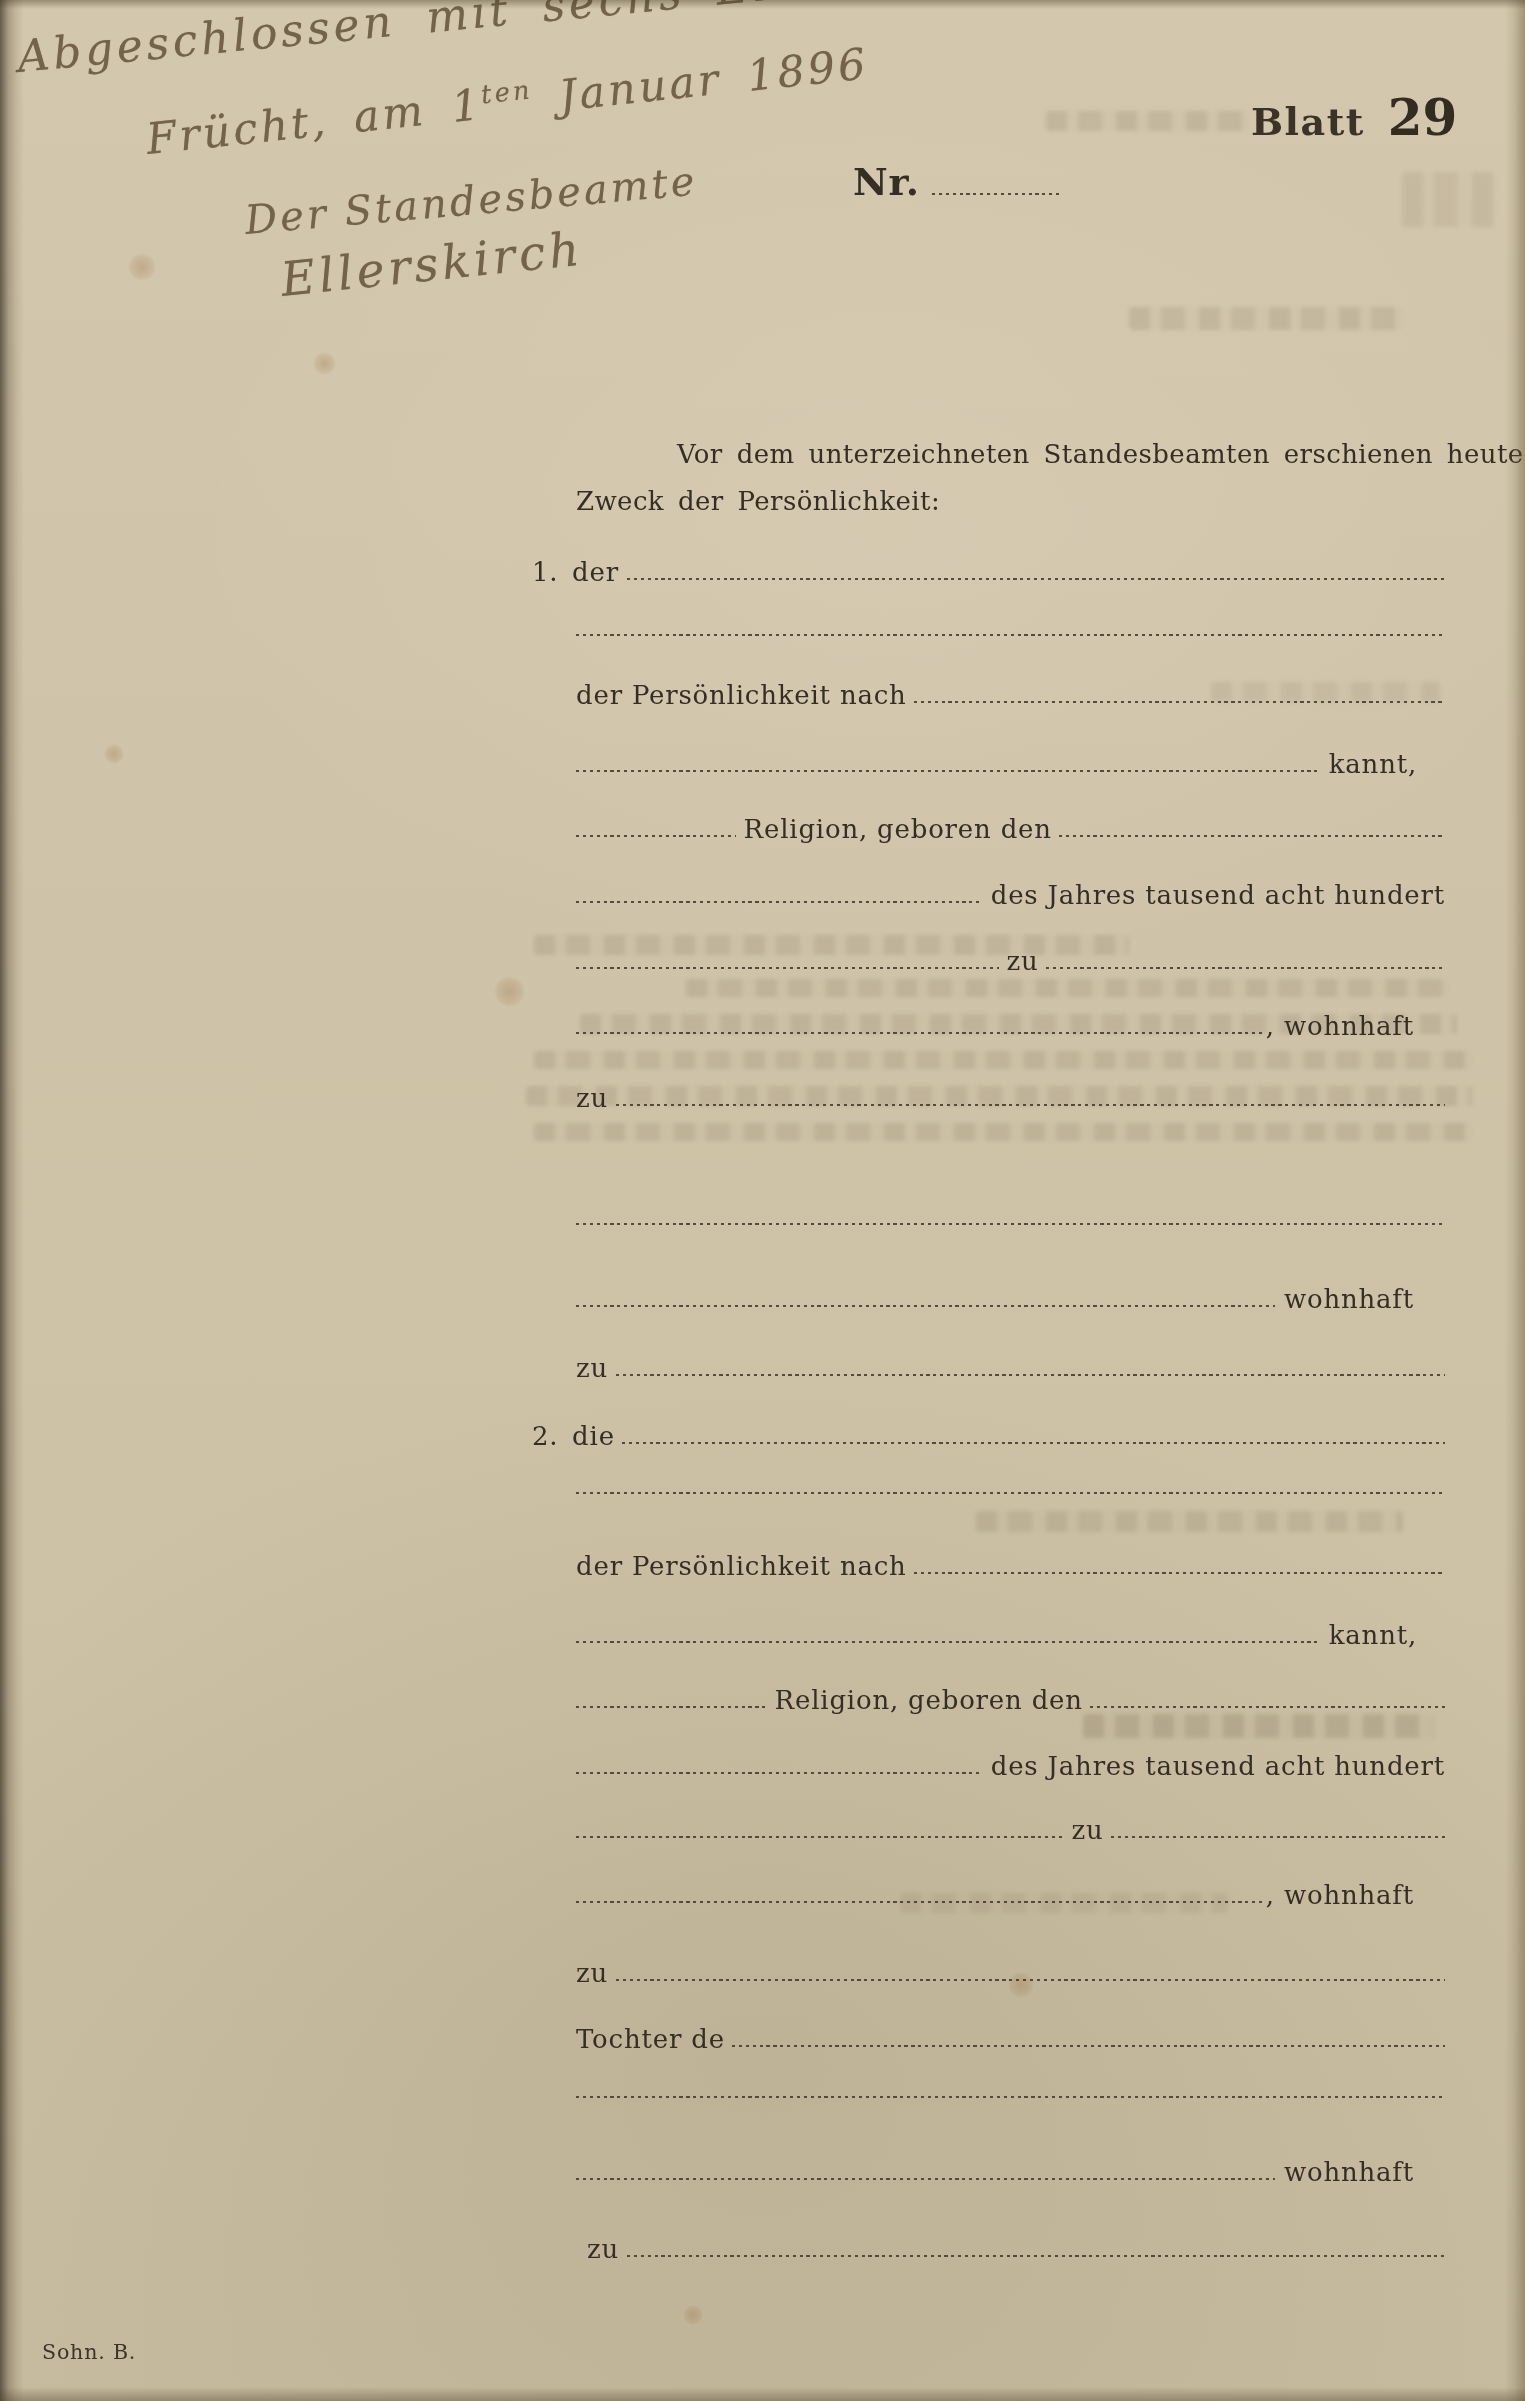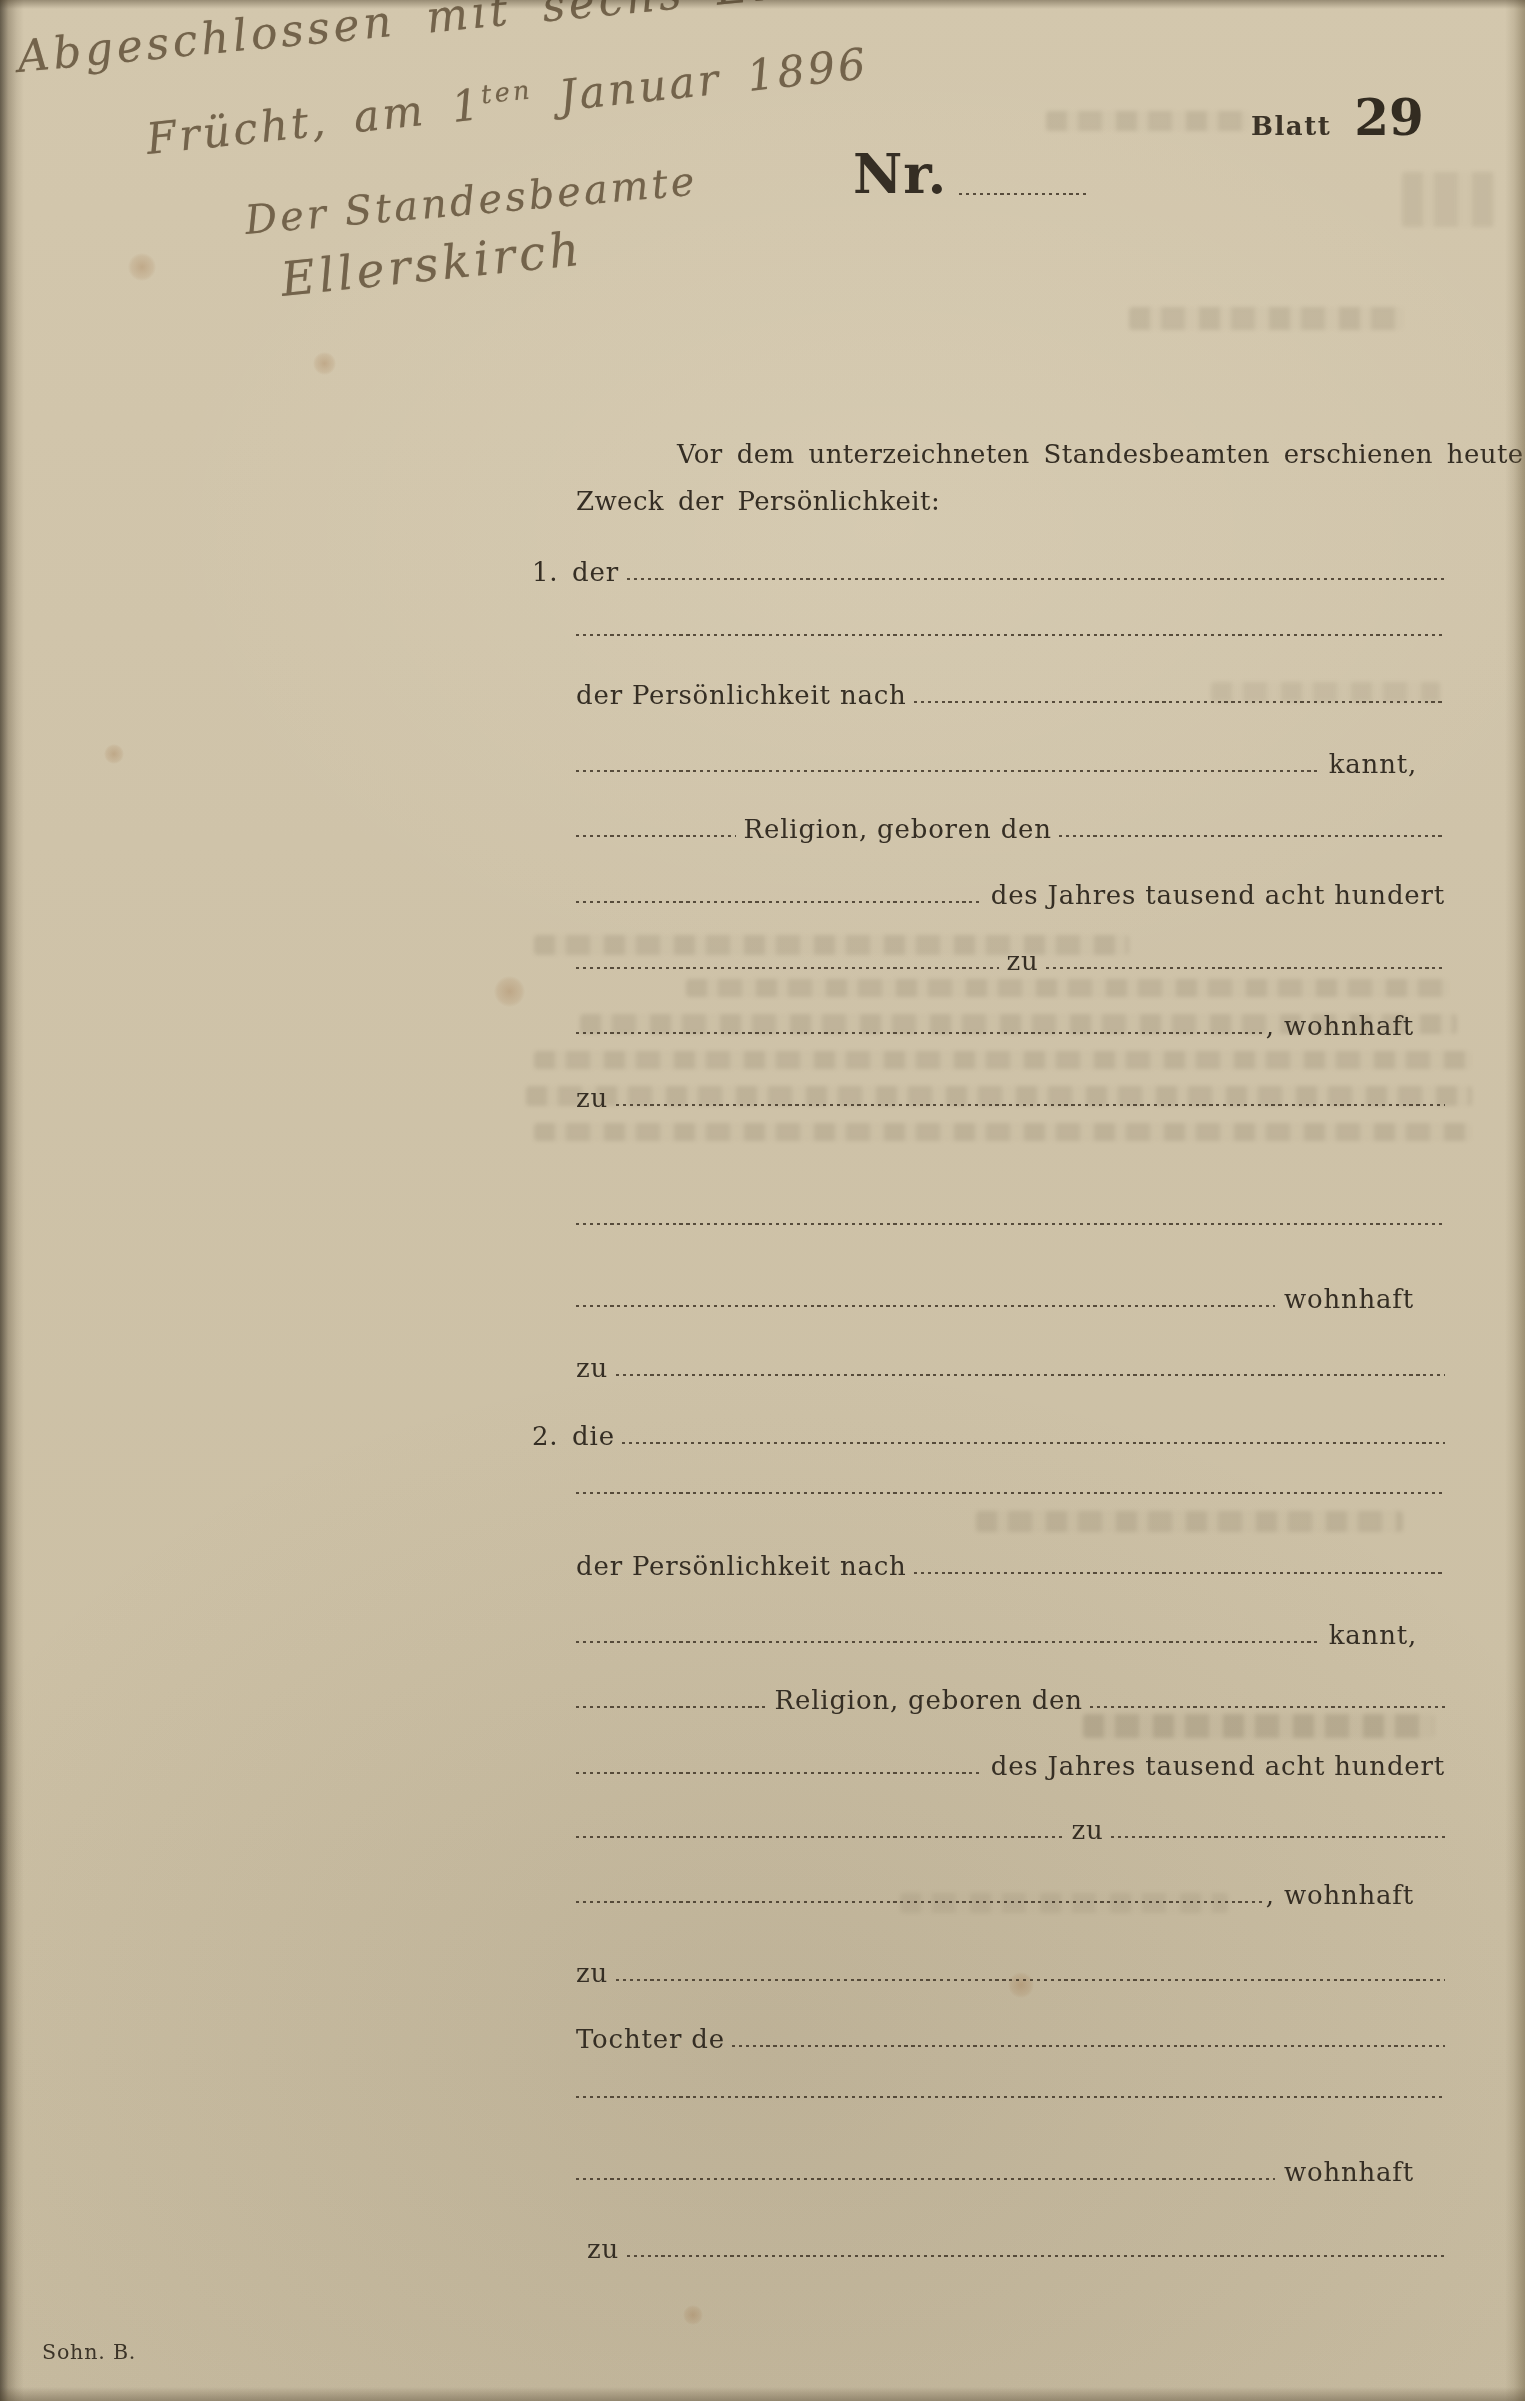--- a/index.html
+++ b/index.html
@@ -35,24 +35,24 @@
   .frow{position:absolute;left:576px;right:80px;display:flex;align-items:flex-end;height:35px;font-size:26px;}
   .lbl{line-height:1.05;white-space:nowrap;letter-spacing:0.8px;}
   .hr{position:absolute;left:576px;right:80px;height:2.3px;opacity:.88;
     background-image:repeating-linear-gradient(90deg,#463b2c 0,#463b2c 3.1px,transparent 3.1px,transparent 6.9px);}
   .numero{margin-right:13.7px;}
   .article{margin-right:7.6px;}
   .mx{margin-left:7.6px;margin-right:7.6px;}
   .grow{flex:1 1 auto;}
   
   .blatt{position:absolute;left:1251px;top:88px;display:flex;align-items:baseline;}
-  .blatt-label{font-size:26px;letter-spacing:1.5px;font-weight:bold;color:#3b3327;}
+  .blatt-label{font-size:38px;letter-spacing:1.5px;font-weight:bold;color:#3b3327;}
   .blatt-number{font-size:50px;font-weight:bold;margin-left:23px;color:#332c21;}
   .nrblock{position:absolute;left:853px;top:146px;display:flex;align-items:flex-end;height:55px;}
-  .nr-label{font-size:54px;font-weight:bold;line-height:1;letter-spacing:0.8px;}
+  .nr-label{font-size:38px;font-weight:bold;line-height:1;letter-spacing:0.8px;}
   .nr-dots{width:130px;margin-left:12.2px;}
   .ten-block{position:relative;width:40px;height:35px;}
   .ten{position:absolute;top:-6.1px;left:4.6px;font-size:17.5px;letter-spacing:0;}
   .ditto{position:absolute;bottom:-15.3px;left:9.2px;font-size:21.4px;color:#4a4034;}
   .intro{position:absolute;white-space:nowrap;font-size:26px;letter-spacing:0.4px;word-spacing:5.3px;line-height:1;}
   .footer-label{position:absolute;left:42px;top:2340px;font-size:20.6px;letter-spacing:0.8px;color:#3c3428;}
   
   .hand{position:absolute;font-style:italic;color:#6e5e46;white-space:nowrap;
     transform-origin:left bottom;opacity:.95;text-shadow:0 0 0.8px rgba(110,94,70,.55);}
   .hand sup{font-size:60%;}

